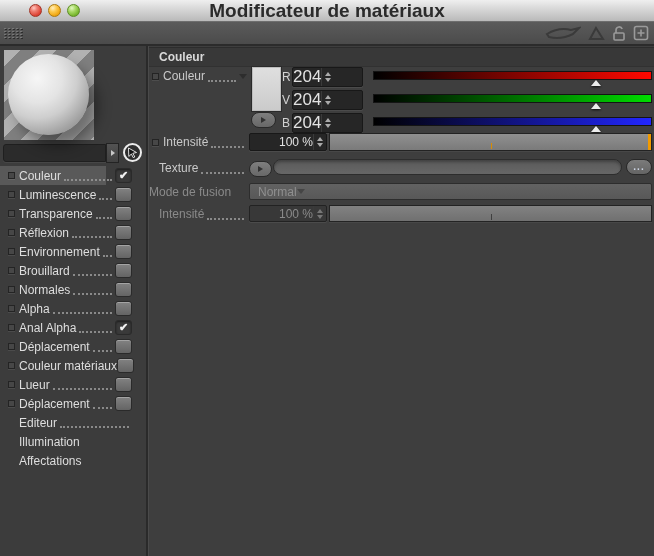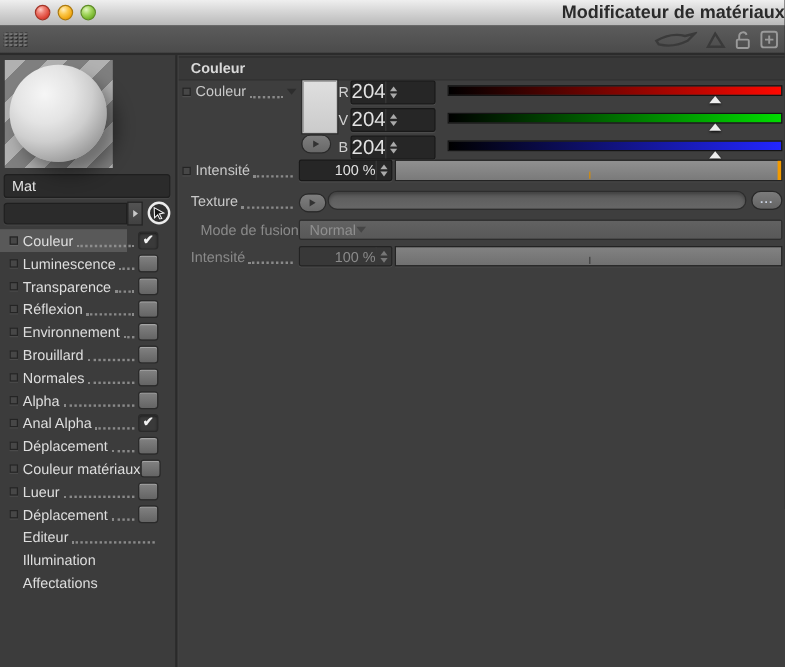--- a/index.html
+++ b/index.html
@@ -1,21 +1,21 @@
 <!DOCTYPE html>
 <html><head>
 <meta charset="utf-8">
 <style>
   html,body{margin:0;padding:0;background:#222;}
   .window{width:654px;height:556px;position:relative;background:#3e3e3e;
     font-family:"Liberation Sans",sans-serif;overflow:hidden;box-sizing:border-box;}
   
   .titlebar{height:21px;background:linear-gradient(#efefef,#d6d6d6 45%,#b9b9b9);
     border-bottom:1px solid #6e6e6e;position:relative;}
-  .title{text-align:right;line-height:21px;font-size:15px;color:#2b2b2b;font-weight:bold;}
+  .title{text-align:center;line-height:21px;font-size:19px;color:#2b2b2b;font-weight:bold;}
   .lights{position:absolute;left:29px;top:4px;display:flex;gap:6px;}
   .light{width:13px;height:13px;border-radius:50%;box-sizing:border-box;}
   .light.red{background:radial-gradient(circle at 35% 28%,#ffc9c2,#ef8074 30%,#dd4335 70%,#bb2b1f);border:1px solid #a23427;}
   .light.yellow{background:radial-gradient(circle at 35% 28%,#ffeebe,#fcc94e 35%,#f0a713 70%,#cf8a06);border:1px solid #ad7a10;}
   .light.green{background:radial-gradient(circle at 35% 28%,#e1f7c0,#a8d965 35%,#78b72e 70%,#5c9a1d);border:1px solid #5e8c26;}
   
   .toolbar{height:22px;background:linear-gradient(#5b5b5b,#4b4b4b);
     border-bottom:2px solid #2b2b2b;display:flex;align-items:center;justify-content:space-between;padding:0 5px;}
   .drag-dots{width:20px;height:12px;margin-left:-2px;
     background-image:radial-gradient(#777 34%,transparent 36%),radial-gradient(#2c2c2c 34%,transparent 36%);
@@ -146,21 +146,20 @@
       </svg>
     </div>
   </div>
 
   <div class="main">
 
     <div class="sidebar">
       <div class="preview">
         <div class="sphere"></div>
       </div>
-      <div class="name-field">Mat</div>
       <div class="layer-row">
         <div class="layer-field"></div>
         <div class="mini-btn">
             <i class="tri-right"></i>
           </div>
         <div class="pick-btn">
           <svg width="11" height="11" viewBox="0 0 11 11">
             <path d="M1.5 1 L9.5 5.5 L5.8 6.3 L7.8 10 L6.2 10.6 L4.4 7 L1.8 9.5 Z" fill="#141414" stroke="#f2f2f2" stroke-width="0.9"></path>
           </svg>
         </div>
@@ -344,21 +343,21 @@
       <div class="prow" style="left:10px;top:114px;width:88px;height:16px;">
         <span class="ch-label">Texture</span>
         <span class="leader"></span>
       </div>
       <div class="oval-btn" style="left:100px;top:115px;width:21px;height:14px;">
         <i class="tri"></i>
       </div>
       <div class="pill-field" style="left:124px;top:113px;width:349px;height:16px;"></div>
       <div class="browse-btn" style="left:477px;top:113px;width:26px;height:16px;">...</div>
 
-      <div class="prow dim" style="left:18px;top:138px;width:88px;height:16px;">
+      <div class="prow dim" style="left:0;top:138px;width:88px;height:16px;">
         <span class="ch-label">Mode de fusion</span>
       </div>
       <div class="dropdown" style="left:100px;top:137px;width:403px;height:17px;">
         <span>Normal</span>
         <span class="dd-caret"></span>
       </div>
 
       <div class="prow dim" style="left:10px;top:160px;width:88px;height:16px;">
         <span class="ch-label">Intensité</span>
         <span class="leader"></span>

